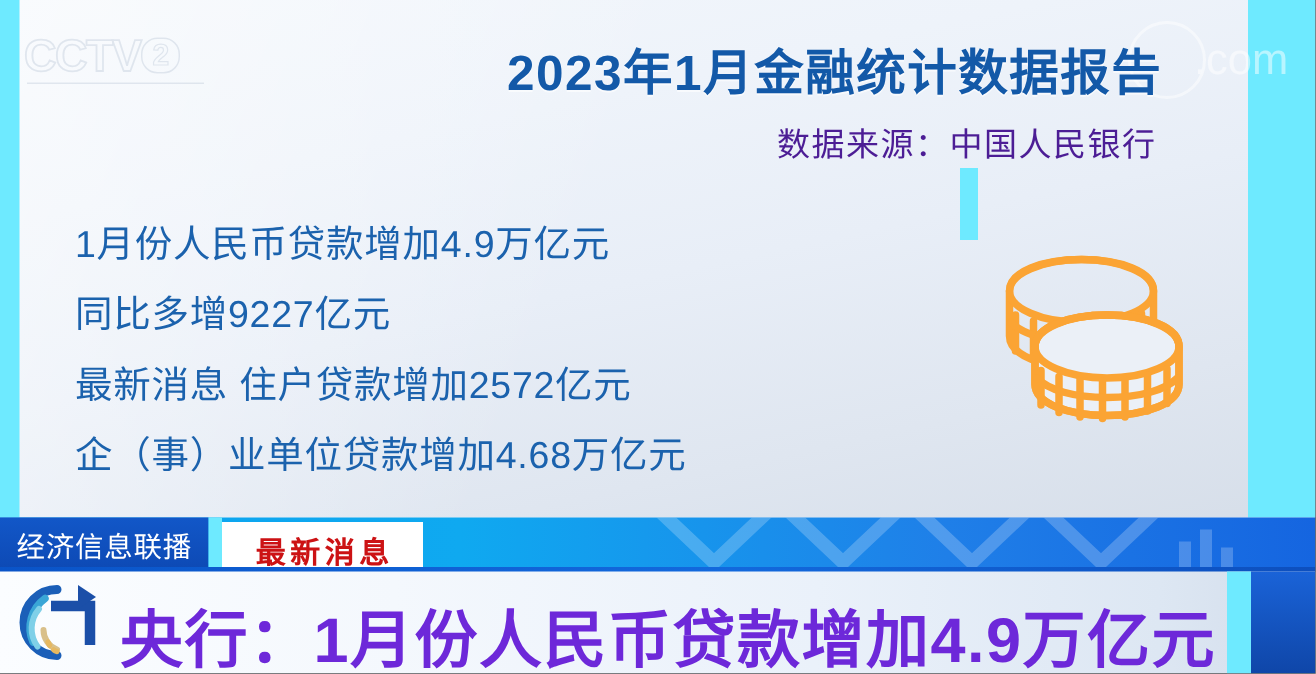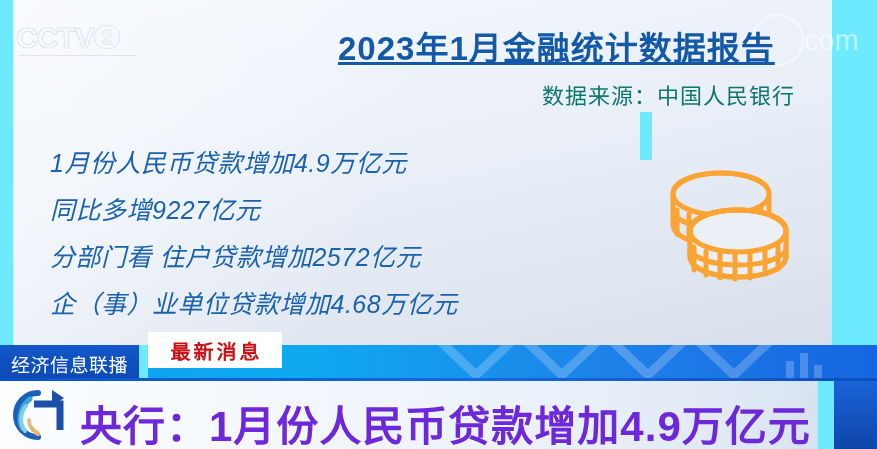--- a/index.html
+++ b/index.html
@@ -126,37 +126,35 @@
   
   .title {
     position: absolute;
     left: 338px; top: 22px;
     font-size: 33px;
     font-weight: 700;
     color: #1359a8;
     letter-spacing: 1px;
     white-space: nowrap;
     text-shadow: 0 1px 0 rgba(255,255,255,0.6);
-    text-decoration: underline;
   }
   .subtitle {
     position: absolute;
-    left: 542px; top: 78px;
+    left: 518px; top: 78px;
     font-size: 22px;
-    color: #0f766e;
+    color: #4c1d95;
     letter-spacing: 1px;
     white-space: nowrap;
   }
 
   
   .body-lines {
     position: absolute;
     left: 50px; top: 140px;
     width: 600px;
-    font-style: italic;
   }
   .body-line {
     font-size: 25px;
     color: #1b62ad;
     line-height: 47px;
     white-space: nowrap;
     letter-spacing: 0.5px;
   }
 
   
@@ -198,21 +196,21 @@
     white-space: nowrap;
   }
   .strap-gap {
     position: absolute;
     left: 139px; top: 345px;
     width: 9px; height: 36px;
     background: #6eeaff;
   }
   .strap-tag {
     position: absolute;
-    left: 148px; top: 332px;
+    left: 148px; top: 348px;
     width: 134px; height: 36px;
     background: #ffffff;
     display: flex;
     align-items: center;
     justify-content: center;
   }
   .strap-tag span {
     font-size: 20px;
     font-weight: 700;
     color: #cc1214;
@@ -292,21 +290,21 @@
     <div class="wm-ring"></div>
     <div class="wm-text">.com</div>
   </div>
 
   <div class="title">2023年1月金融统计数据报告</div>
   <div class="subtitle">数据来源：中国人民银行</div>
 
   <div class="body-lines">
     <div class="body-line">1月份人民币贷款增加4.9万亿元</div>
     <div class="body-line">同比多增9227亿元</div>
-    <div class="body-line">分部门看  住户贷款增加2572亿元</div>
+    <div class="body-line">最新消息  住户贷款增加2572亿元</div>
     <div class="body-line">企（事）业单位贷款增加4.68万亿元</div>
   </div>
 
   <div class="coin-icon">
     <svg viewBox="0 0 150 122" width="150" height="122" fill="none" stroke="#FBA434" stroke-width="5" stroke-linejoin="round" stroke-linecap="round">
 
       <path d="M13 26 C13 13 35 5 61 5 C87 5 109 13 109 26 L109 56
                C109 69 87 77 61 77 C35 77 13 69 13 56 Z"></path>
       <ellipse cx="61" cy="26" rx="48" ry="21"></ellipse>
 

